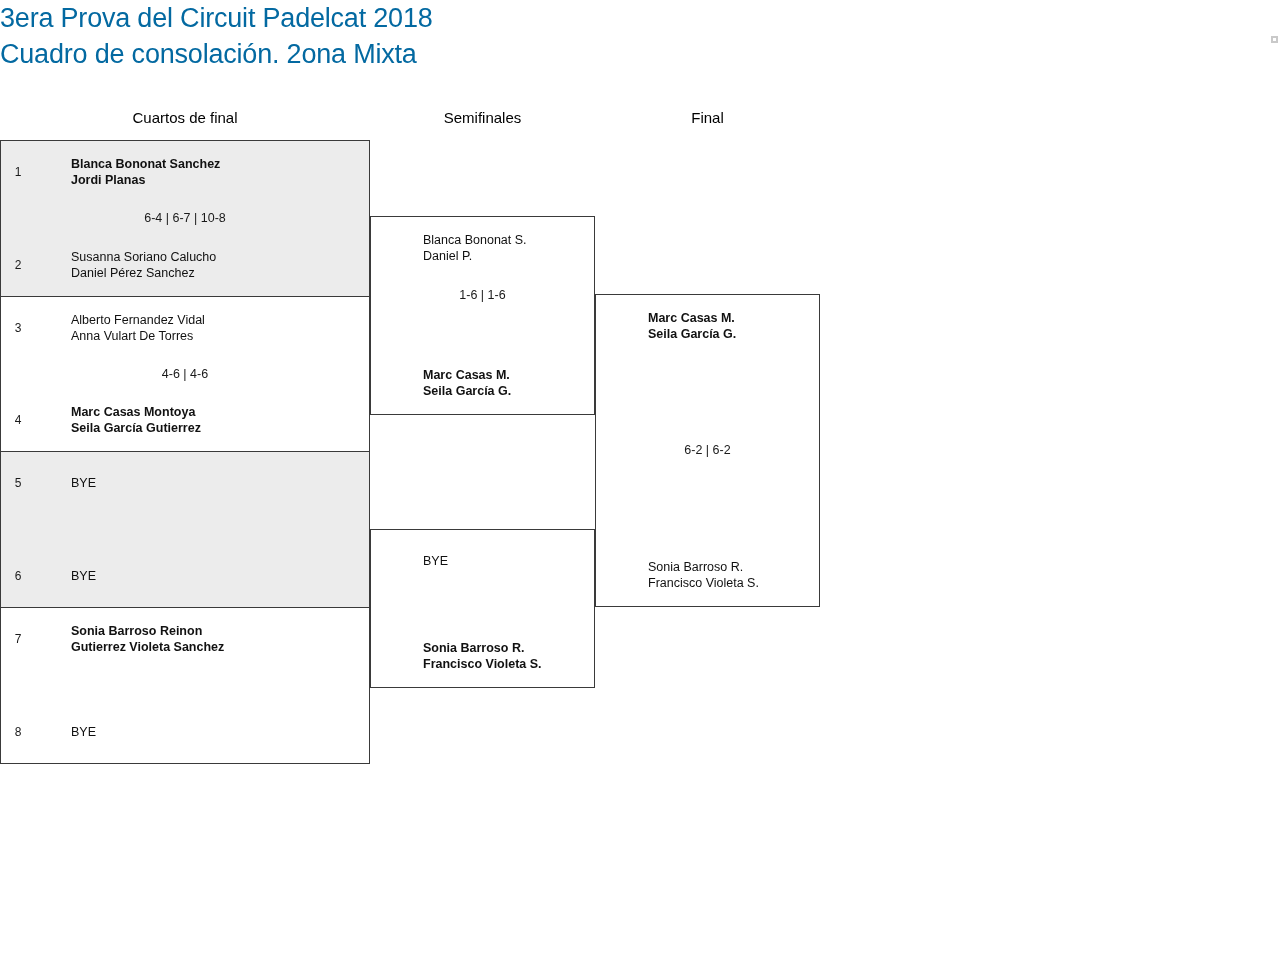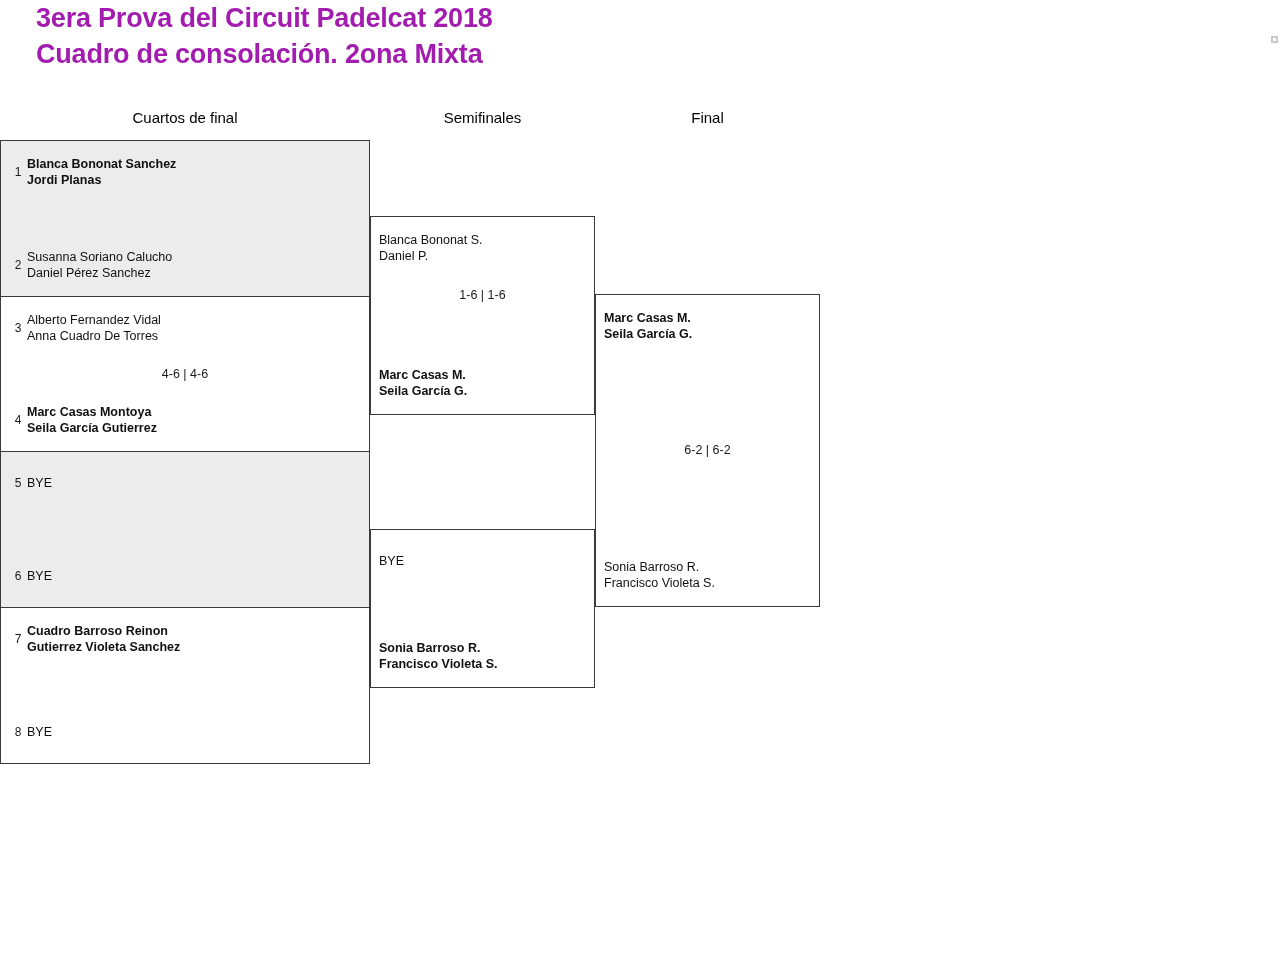--- a/index.html
+++ b/index.html
@@ -4,22 +4,22 @@
 <style>
   html,body{margin:0;padding:0;background:#ffffff;}
   body{
     width:1280px;height:955px;position:relative;overflow:hidden;
     font-family:"Liberation Sans","DejaVu Sans",sans-serif;
     color:#1a1a1a;-webkit-font-smoothing:antialiased;
   }
   
   #title{
     position:absolute;left:0;top:0;width:1200px;
-    font-size:27px;font-weight:bold;line-height:36px;
-    letter-spacing:-0.2px;color:#a21caf;margin-left:36px;
+    font-size:27px;font-weight:normal;line-height:36px;
+    letter-spacing:-0.2px;color:#0369a1;
   }
   #title .line{display:block;white-space:nowrap;}
   
   #corner-marker{
     position:absolute;left:1271px;top:36px;width:7px;height:7px;
     border:2px solid #c9c9c9;background:#ffffff;box-sizing:border-box;
   }
   
   .round-header{
     position:absolute;font-size:15px;font-weight:normal;color:#000;
@@ -48,21 +48,21 @@
   
   .slot{position:absolute;display:flex;align-items:center;left:0;right:0;}
   .slot.top{top:0;}
   .slot.bottom{bottom:0;}
   .col1 .slot{height:62px;padding-left:8px;}
   .col2 .slot,.col3 .slot{height:62px;padding-left:8px;}
   .seed{
     font-size:12px;color:#1a1a1a;width:18px;flex:0 0 18px;
     text-align:center;font-weight:normal;
   }
-  .names{font-size:12.5px;line-height:16.5px;color:#111;}
+  .names{font-size:12.5px;line-height:16.5px;color:#111;margin-left:44px;}
   .names .n{display:block;white-space:nowrap;}
   .winner .names{font-weight:bold;}
   .loser  .names{font-weight:normal;}
   
   .score{
     position:absolute;left:0;right:0;text-align:center;
     font-size:12.5px;color:#1a1a1a;font-weight:normal;white-space:nowrap;
   }
   #qf-0 .score,#qf-1 .score,#qf-2 .score,#qf-3 .score{top:70px;}
   #sf-0 .score,#sf-1 .score{top:71px;}
@@ -83,35 +83,36 @@
 <div class="round-header" id="hdr-2">Final</div>
 
 <div class="box col1 shaded" id="qf-0">
   <div class="slot top winner">
     <span class="seed">1</span>
     <span class="names">
       <span class="n">Blanca Bononat Sanchez</span>
       <span class="n">Jordi Planas</span>
     </span>
   </div>
+  <div class="score">6-4 | 6-7 | 10-8</div>
   <div class="slot bottom loser">
     <span class="seed">2</span>
     <span class="names">
       <span class="n">Susanna Soriano Calucho</span>
       <span class="n">Daniel Pérez Sanchez</span>
     </span>
   </div>
 </div>
 
 <div class="box col1 plain" id="qf-1">
   <div class="slot top loser">
     <span class="seed">3</span>
     <span class="names">
       <span class="n">Alberto Fernandez Vidal</span>
-      <span class="n">Anna Cuadro De Torres</span>
+      <span class="n">Anna Vulart De Torres</span>
     </span>
   </div>
   <div class="score">4-6 | 4-6</div>
   <div class="slot bottom winner">
     <span class="seed">4</span>
     <span class="names">
       <span class="n">Marc Casas Montoya</span>
       <span class="n">Seila García Gutierrez</span>
     </span>
   </div>
@@ -132,21 +133,21 @@
       <span class="n">BYE</span>
 
     </span>
   </div>
 </div>
 
 <div class="box col1 plain" id="qf-3">
   <div class="slot top winner">
     <span class="seed">7</span>
     <span class="names">
-      <span class="n">Cuadro Barroso Reinon</span>
+      <span class="n">Sonia Barroso Reinon</span>
       <span class="n">Gutierrez Violeta Sanchez</span>
     </span>
   </div>
   <div class="score"></div>
   <div class="slot bottom loser">
     <span class="seed">8</span>
     <span class="names">
       <span class="n">BYE</span>
 
     </span>

